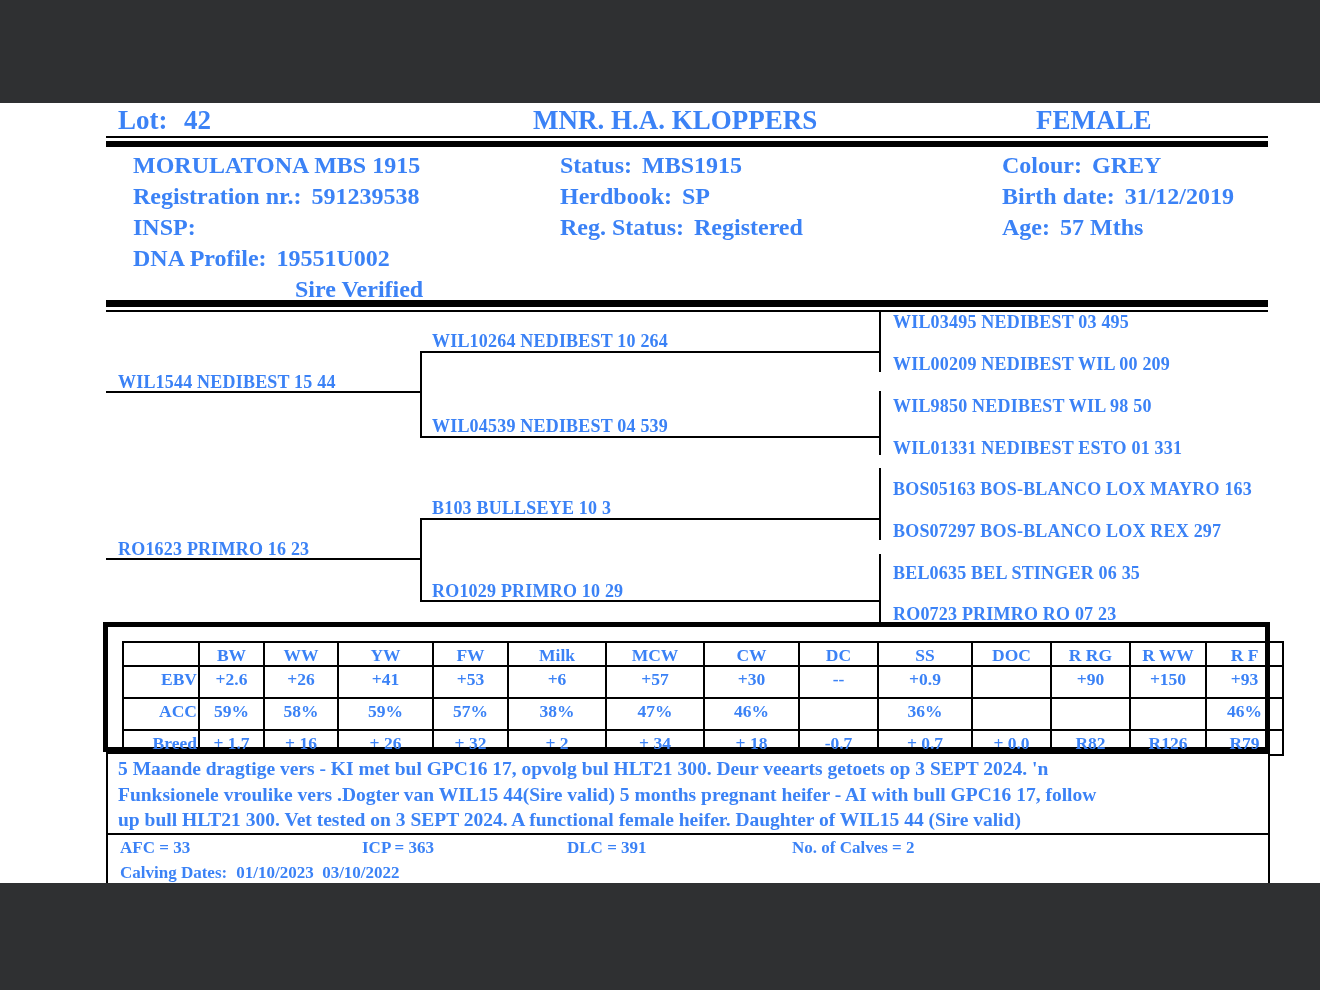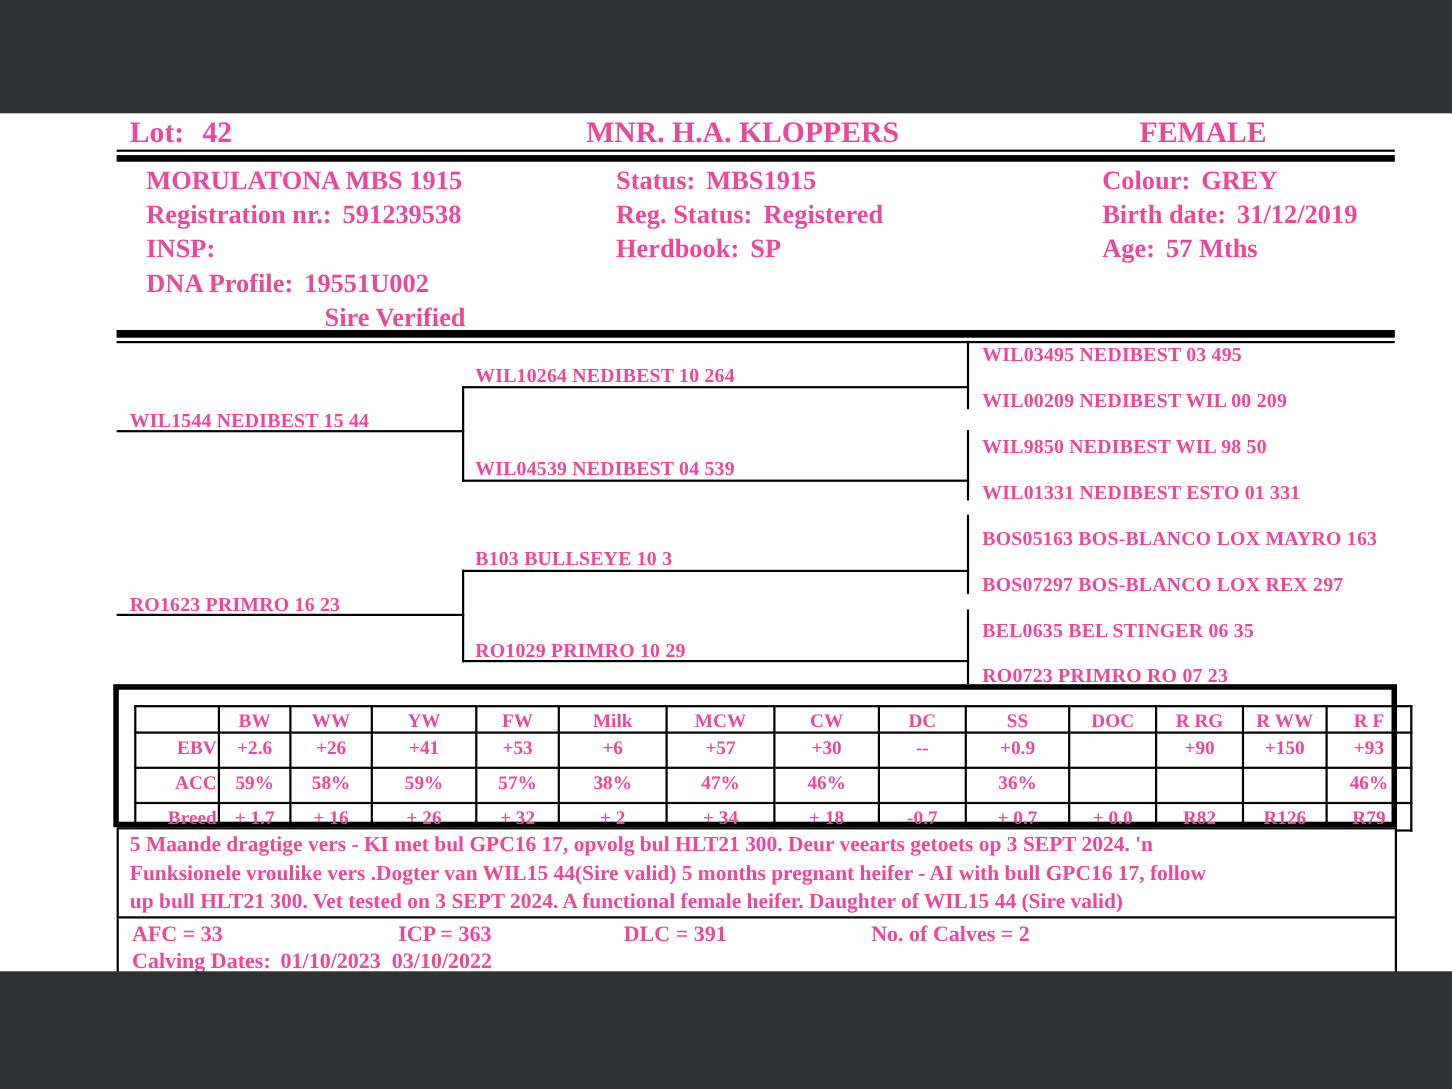--- a/index.html
+++ b/index.html
@@ -1,17 +1,17 @@
 <!DOCTYPE html>
 <html><head>
 <meta charset="utf-8">
 <style>
   html,body{margin:0;padding:0;background:#2f3032;}
   .canvas{position:relative;width:1320px;height:990px;overflow:hidden;background:#ffffff;
-          font-family:"Liberation Serif","DejaVu Serif",serif;font-weight:700;color:#ec4899;}
+          font-family:"Liberation Serif","DejaVu Serif",serif;font-weight:700;color:#3b82f6;}
   .band{position:absolute;left:0;width:1320px;background:#2f3032;z-index:10;}
   .band.top{top:0;height:103px;}
   .band.bottom{top:883px;height:107px;}
   .abs{position:absolute;white-space:nowrap;}
   .hline{position:absolute;background:#000;height:2px;}
   .vline{position:absolute;background:#000;width:2px;}
   .h1{font-size:27px;line-height:30px;}
   .idtext{font-size:24px;line-height:31px;}
   .idcol .val{margin-left:10px;}
   .ped{font-size:18px;line-height:20px;letter-spacing:0.2px;}
@@ -21,21 +21,21 @@
   table.ebv th,table.ebv td{border:2px solid #000;font-size:17.5px;font-weight:700;
              text-align:center;vertical-align:top;padding:2px 1px 0 1px;line-height:20px;
              font-family:"Liberation Serif","DejaVu Serif",serif;overflow:hidden;}
   table.ebv .rowlabel{text-align:right;padding-left:8px;}
   tr.r-head{height:24px;} tr.r-ebv{height:32px;} tr.r-acc{height:32px;} tr.r-breed{height:25px;}
   .notes-box{position:absolute;left:106px;top:752px;width:1164px;height:138px;
              border:2px solid #000;box-sizing:border-box;background:#fff;}
   .notes-text{position:absolute;left:10px;top:2px;width:1142px;font-size:19.5px;
              line-height:25.7px;white-space:pre-line;font-weight:700;}
   .stats-divider{position:absolute;left:0;top:79px;width:100%;height:2px;background:#000;}
-  .stat{position:absolute;font-size:20px;white-space:nowrap;font-weight:700;}
+  .stat{position:absolute;font-size:17px;white-space:nowrap;font-weight:700;}
   .prewrap{white-space:pre;}
 </style>
 </head>
 <body>
 
 <div class="canvas">
 
   <div class="band top"></div>
   <div class="band bottom"></div>
 
@@ -50,22 +50,22 @@
   <div class="abs idtext idcol" style="left:133px;top:150px;">
     <div>MORULATONA MBS 1915</div>
     <div><span>Registration nr.:</span><span class="val">591239538</span></div>
     <div><span>INSP:</span><span class="val"></span></div>
     <div><span>DNA Profile:</span><span class="val">19551U002</span></div>
     <div style="padding-left:162px;">Sire Verified</div>
   </div>
 
   <div class="abs idtext idcol" style="left:560px;top:150px;">
     <div><span>Status:</span><span class="val">MBS1915</span></div>
+    <div><span>Herdbook:</span><span class="val">SP</span></div>
     <div><span>Reg. Status:</span><span class="val">Registered</span></div>
-    <div><span>Herdbook:</span><span class="val">SP</span></div>
   </div>
 
   <div class="abs idtext idcol" style="left:1002px;top:150px;">
     <div><span>Colour:</span><span class="val">GREY</span></div>
     <div><span>Birth date:</span><span class="val">31/12/2019</span></div>
     <div><span>Age:</span><span class="val">57 Mths</span></div>
   </div>
 
   <div class="hline" style="left:106px;top:300px;width:1162px;height:7px;"></div>
   <div class="hline" style="left:106px;top:310px;width:1162px;height:2px;"></div>

